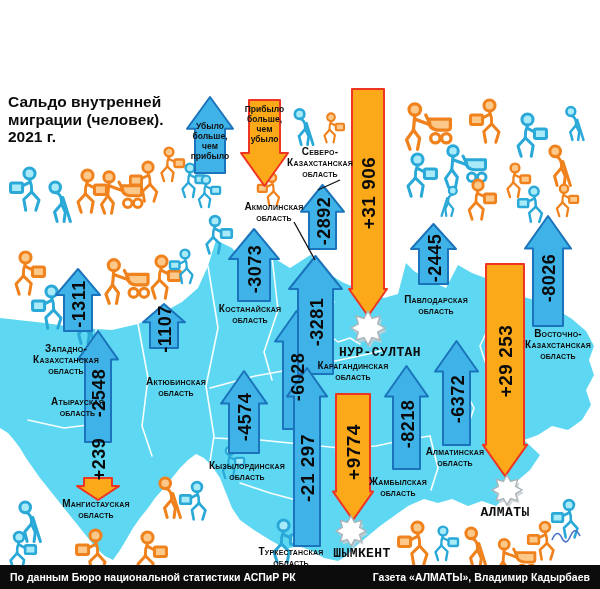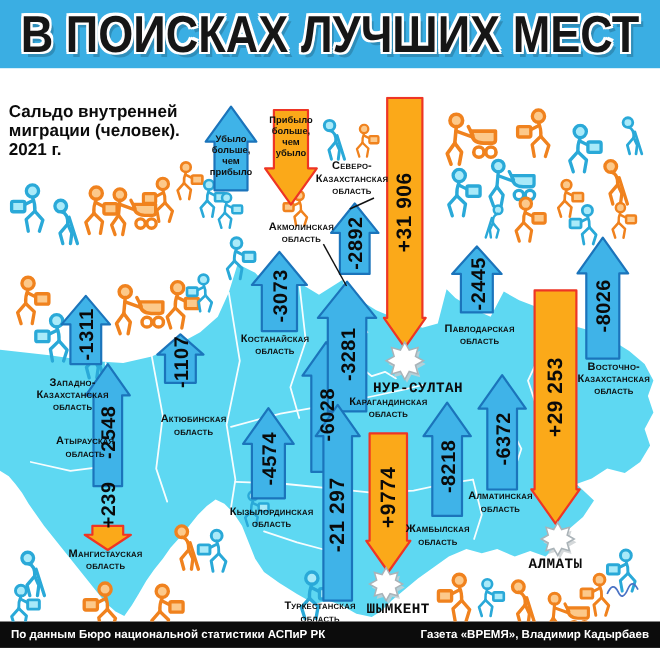--- a/index.html
+++ b/index.html
@@ -34,23 +34,20 @@
   .overlay{position:absolute;left:0;top:0;z-index:7;pointer-events:none;}
   footer{position:absolute;bottom:0;left:0;width:600px;height:24px;background:#0c0c0c;color:#fff;
         display:flex;justify-content:space-between;align-items:center;box-sizing:border-box;
         padding:0 10px;font-size:10.5px;font-weight:bold;gap:16px;}
 </style>
 </head>
 <body>
 
 <div class="page">
 
-  <header class="title-band">
-    <h1>В ПОИСКАХ ЛУЧШИХ МЕСТ</h1>
-  </header>
 
 
   <main class="canvas" id="canvas">
     <svg class="map-svg" id="mapsvg" width="600" height="477">
       <defs>
         <symbol id="fig-walk" viewBox="0 0 34 38">
           <g style="stroke:var(--st);stroke-width:2.4;stroke-linecap:round;stroke-linejoin:round;fill:none">
             <circle cx="17" cy="6" r="4.4" style="fill:var(--fl)"></circle>
             <path d="M17 10.5 C15.5 14 15 17 15.3 20.5"></path>
             <path d="M15.3 20.5 L9.5 27 L12 35"></path>
@@ -368,16 +365,16 @@
         <polygon points="353.0,431.0 356.6,437.4 363.6,435.4 361.6,442.4 368.0,446.0 361.6,449.6 363.6,456.6 356.6,454.6 353.0,461.0 349.4,454.6 342.4,456.6 344.4,449.6 338.0,446.0 344.4,442.4 342.4,435.4 349.4,437.4" fill="#c9ced1" opacity="0.8"></polygon>
         <polygon points="351.0,428.0 354.6,434.4 361.6,432.4 359.6,439.4 366.0,443.0 359.6,446.6 361.6,453.6 354.6,451.6 351.0,458.0 347.4,451.6 340.4,453.6 342.4,446.6 336.0,443.0 342.4,439.4 340.4,432.4 347.4,434.4" fill="#ffffff" stroke="#aab3b8" stroke-width="1.4"></polygon>
         <polygon points="509.0,390.0 512.6,396.4 519.6,394.4 517.6,401.4 524.0,405.0 517.6,408.6 519.6,415.6 512.6,413.6 509.0,420.0 505.4,413.6 498.4,415.6 500.4,408.6 494.0,405.0 500.4,401.4 498.4,394.4 505.4,396.4" fill="#c9ced1" opacity="0.8"></polygon>
         <polygon points="507.0,387.0 510.6,393.4 517.6,391.4 515.6,398.4 522.0,402.0 515.6,405.6 517.6,412.6 510.6,410.6 507.0,417.0 503.4,410.6 496.4,412.6 498.4,405.6 492.0,402.0 498.4,398.4 496.4,391.4 503.4,393.4" fill="#ffffff" stroke="#aab3b8" stroke-width="1.4"></polygon>
         <path d="M552 452 q5 -12 10 -2 q4 9 9 -3 q4 -9 9 1" fill="none" stroke="#4a72c4" stroke-width="1.6"></path>
       </svg>
     </main>
 
   <footer>
     <span>По данным Бюро национальной статистики АСПиР РК</span>
-    <span>Газета «ВРЕМЯ», Владимир Кадырбаев</span>
+    <span>Газета «АЛМАТЫ», Владимир Кадырбаев</span>
   </footer>
 
 </div>
 
 </body></html>

